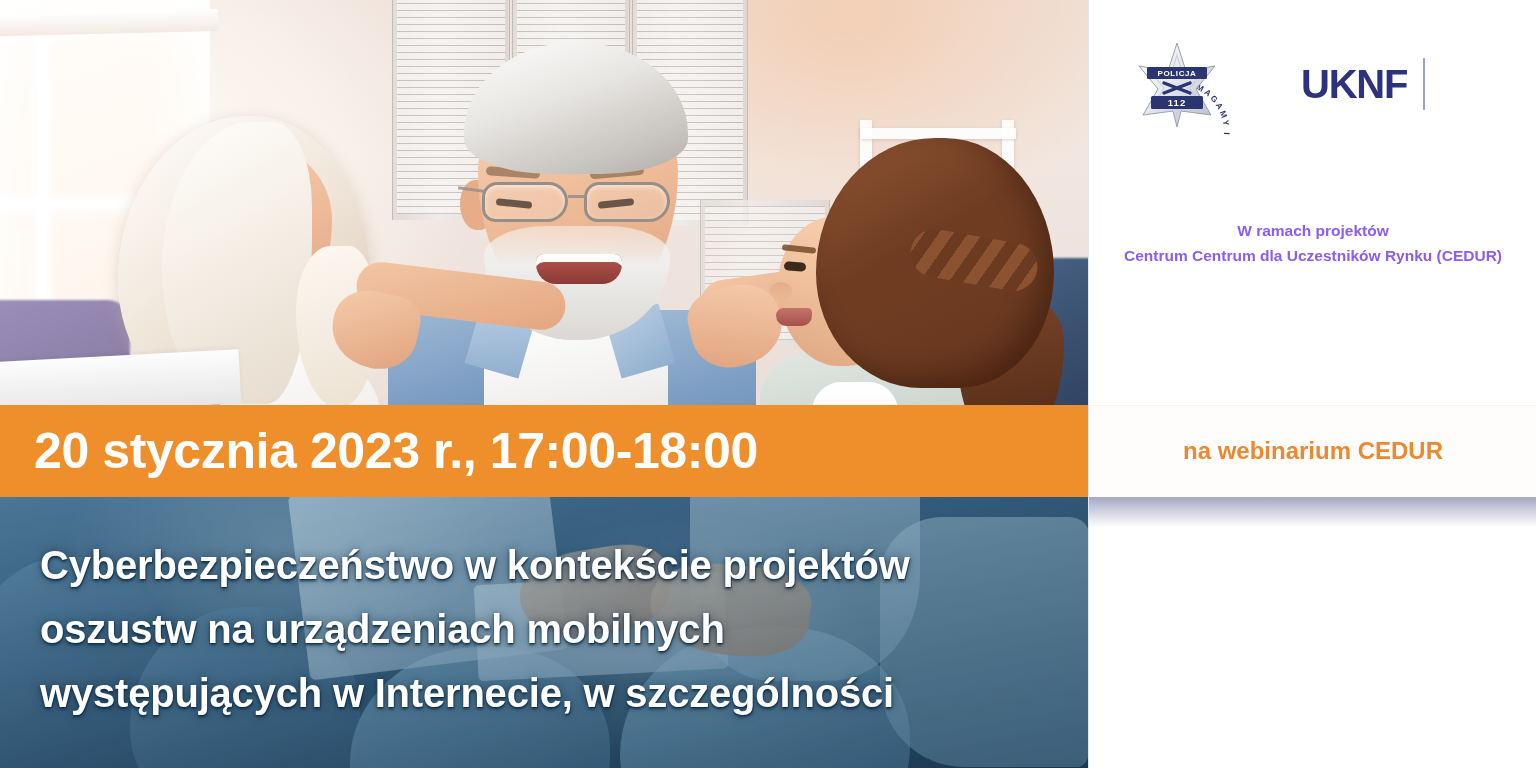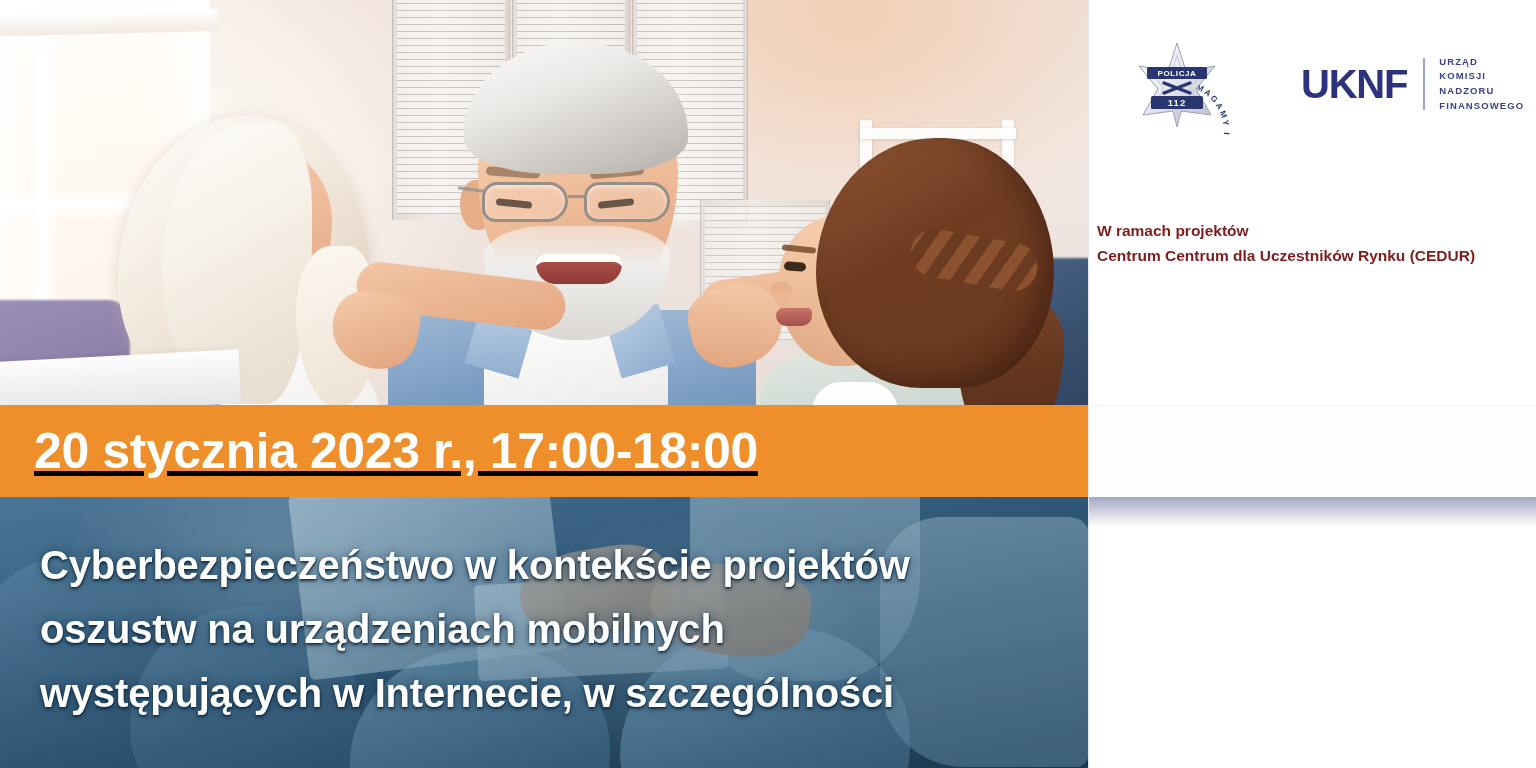--- a/index.html
+++ b/index.html
@@ -310,21 +310,20 @@
     transform:rotate(-3deg); filter:blur(.6px);
     box-shadow:0 -2px 5px rgba(0,0,0,.06);
   }
 
   
   #date-banner {
     position:absolute; left:0; top:405px; width:1088px; height:92px;
     background:#ef8f2b;
     display:flex; align-items:center;
     z-index:6;
-    text-decoration:underline;
   }
   #date-banner .txt {
     color:#ffffff;
     font-size:50px; font-weight:bold;
     letter-spacing:-.4px;
     padding-left:34px;
     white-space:nowrap;
   }
 
   
@@ -443,22 +442,22 @@
     width:2px; height:52px; background:#9ea2cd; margin:0 14px 0 16px;
   }
   #uknf .sub {
     font-size:9.5px; font-weight:bold; color:#3a3f8c;
     letter-spacing:1.1px; line-height:1.55;
   }
 
   
   #project-text {
     position:absolute; left:0; top:218px; width:448px;
-    text-align:left;
-    color:#7f1d1d;
+    text-align:center;
+    color:#8b5cf6;
     font-size:15.5px; font-weight:bold; line-height:1.62;
     padding:0 8px;
   }
 
   
   #register {
     position:absolute; left:0; top:405px; width:448px; height:92px;
     background:#fffdfb;
     display:flex; flex-direction:column;
     align-items:center; justify-content:center;
@@ -645,32 +644,27 @@
 
             <rect x="-26" y="11" width="52" height="13" rx="1.5" fill="#2b3570"></rect>
             <text x="0" y="21" text-anchor="middle" fill="#ffffff" font-family="'Liberation Sans', sans-serif" font-size="9.5" font-weight="bold" letter-spacing="1">112</text>
           </g>
         </svg>
       </div>
 
       <div id="uknf">
         <div class="wordmark">UKNF</div>
         <div class="rule"></div>
-        <div class="sub">
-          <div>URZĄD</div>
-          <div>KOMISJI</div>
-          <div>NADZORU</div>
-          <div>FINANSOWEGO</div>
-        </div>
       </div>
     </div>
 
     <div id="project-text">
       <div>W ramach projektów</div>
       <div>Centrum Centrum dla Uczestników Rynku (CEDUR)</div>
     </div>
 
     <div id="register">
+      <div class="line">na webinarium CEDUR</div>
     </div>
 
     <div id="divider"></div>
   </div>
 </div>
 
 </body></html>

